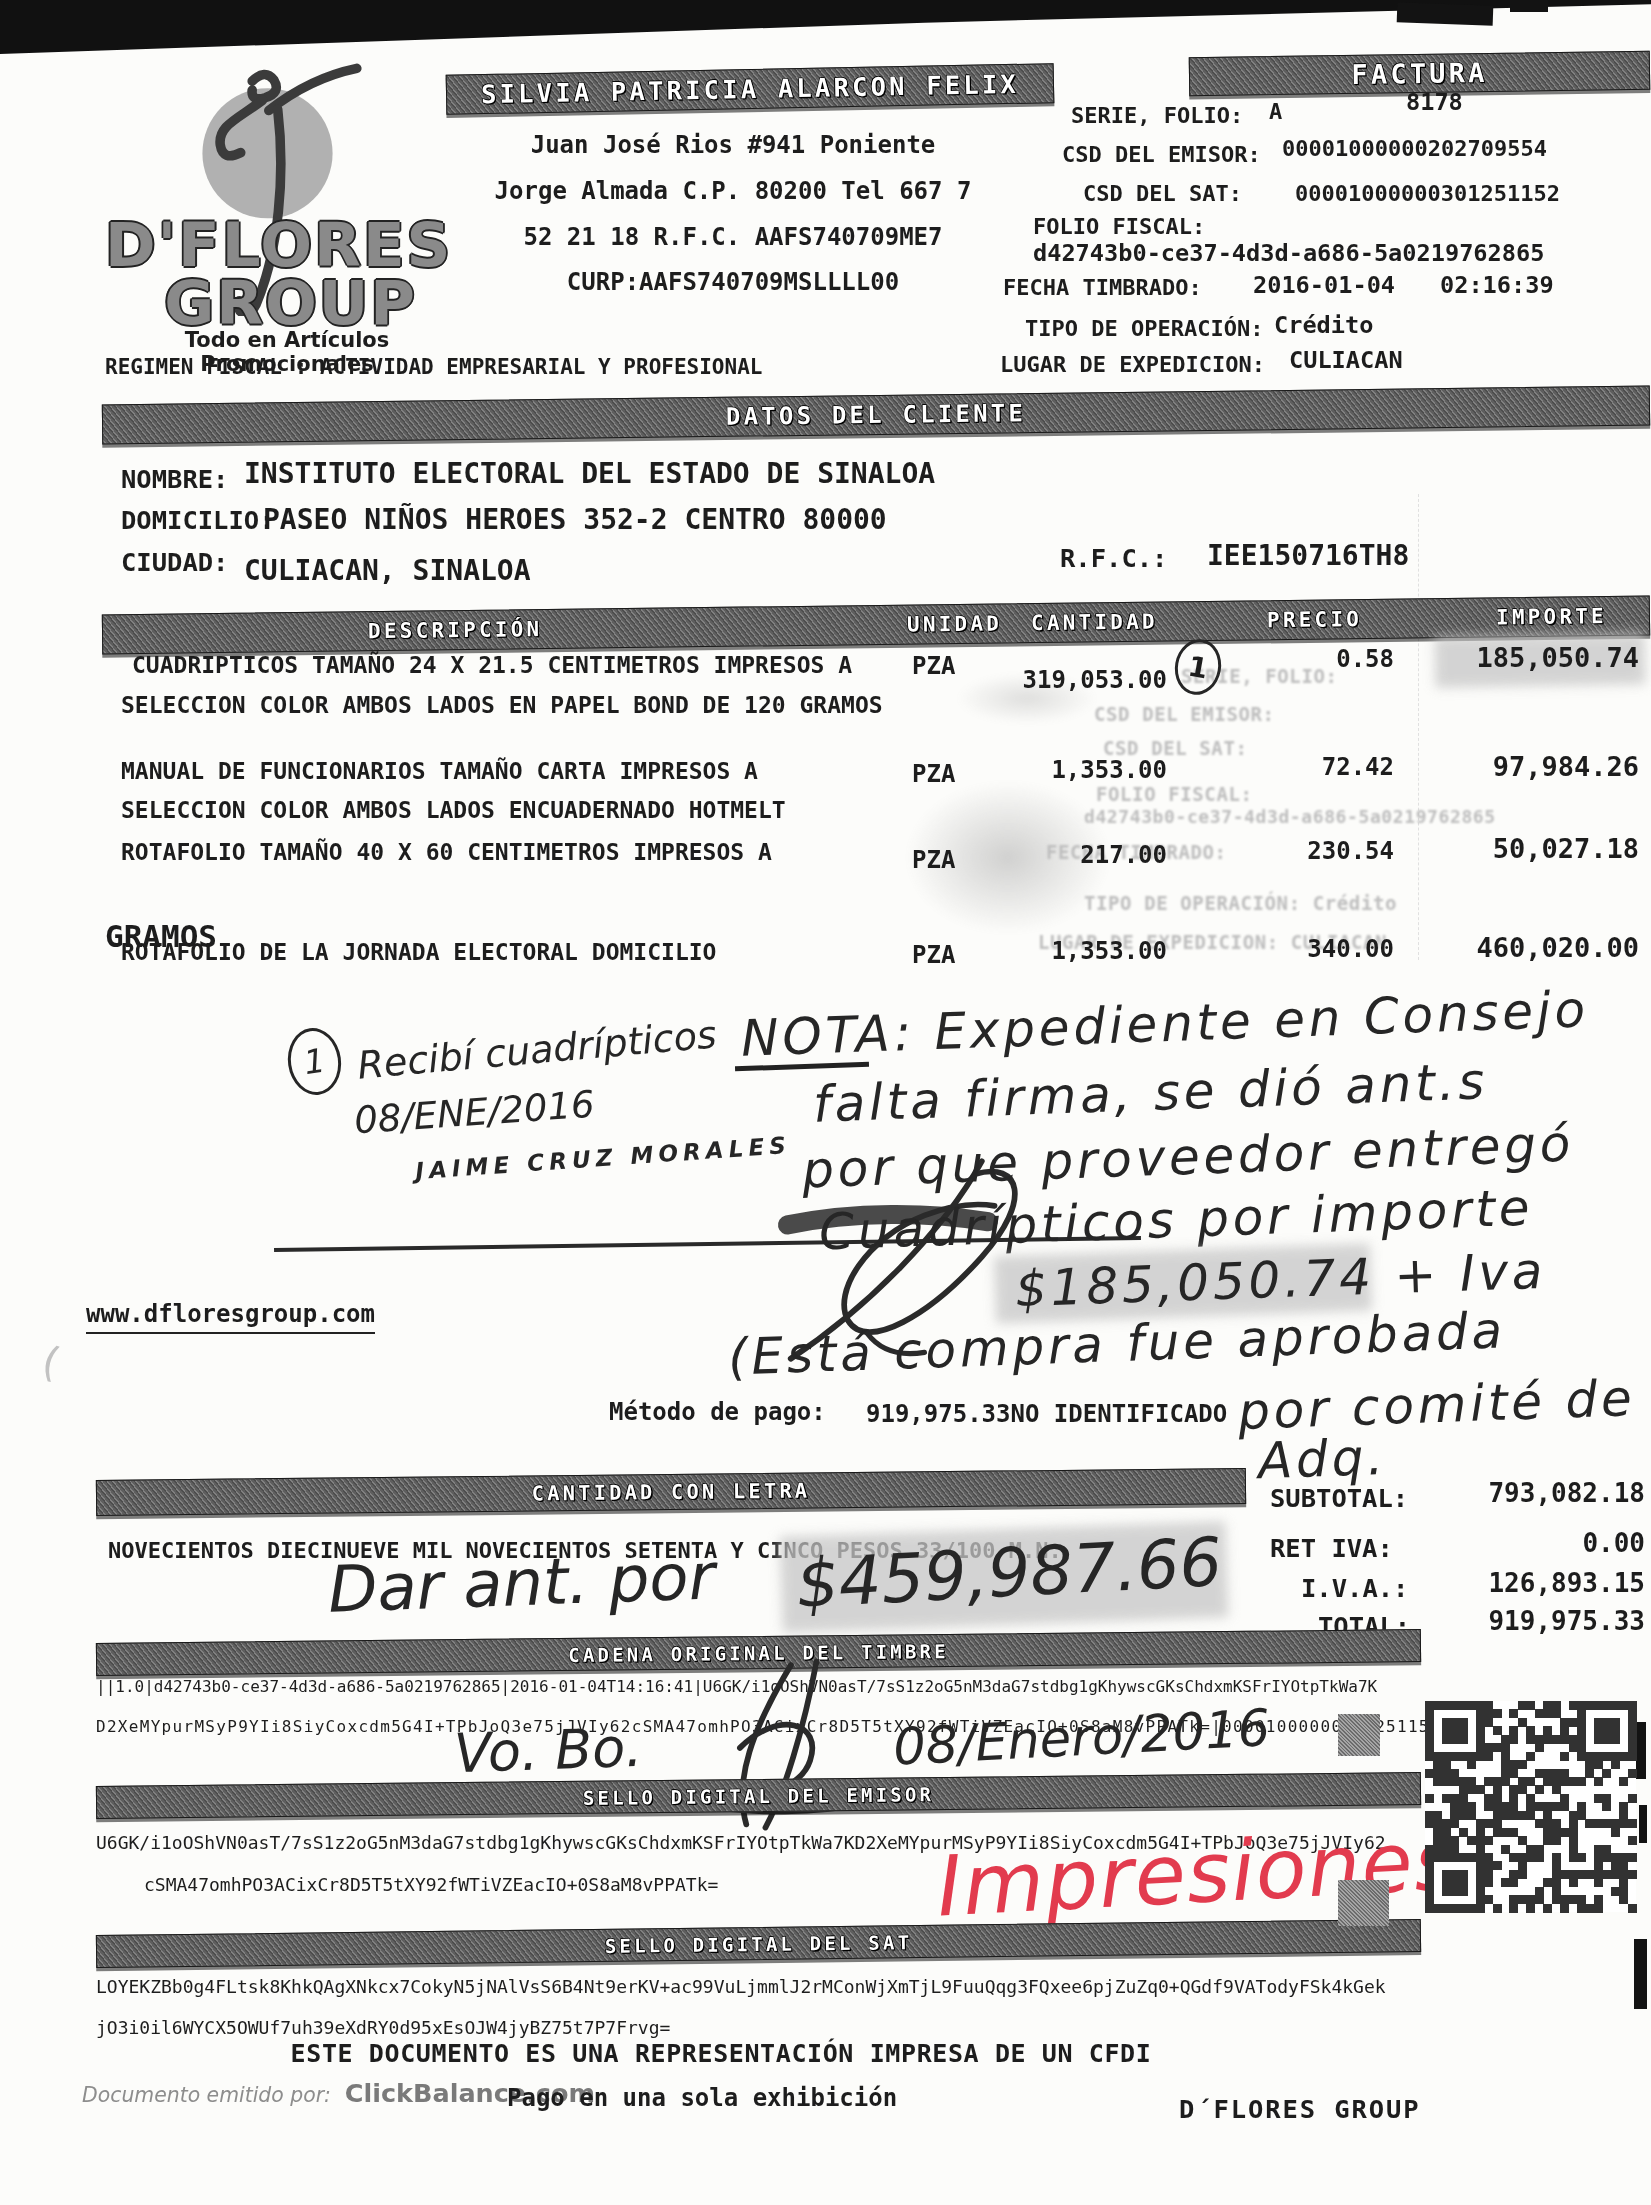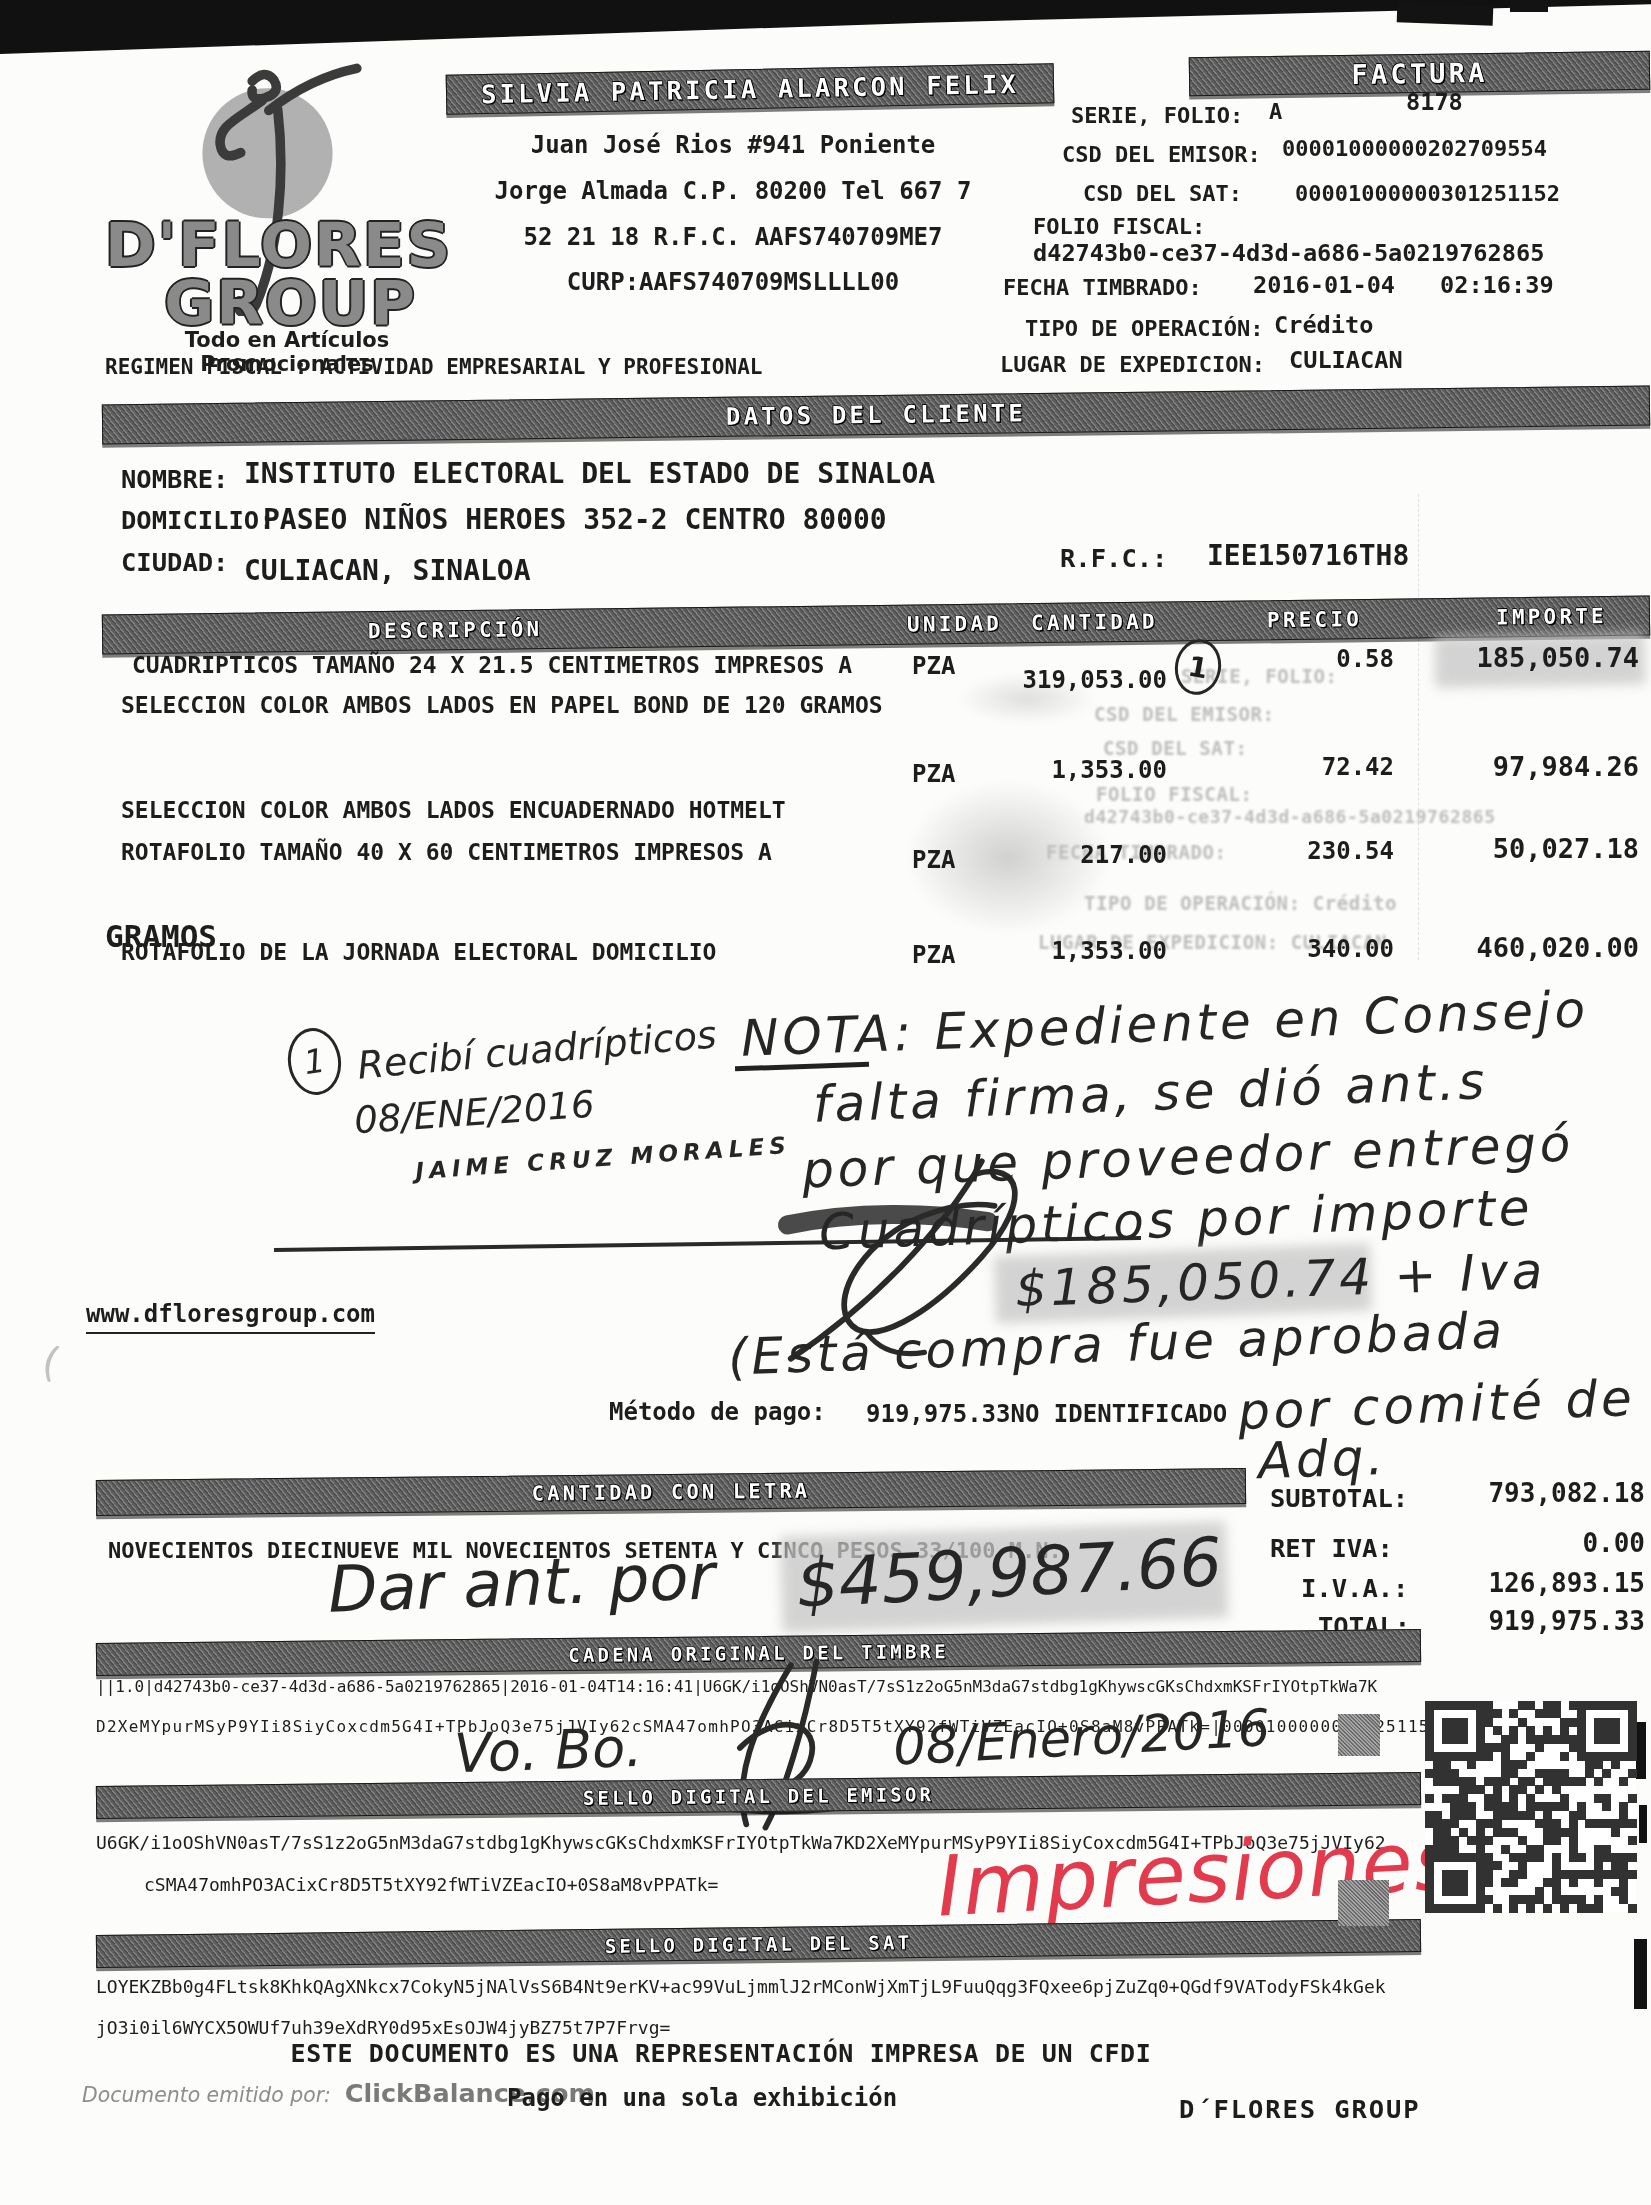--- a/index.html
+++ b/index.html
@@ -121,20 +121,21 @@
   <div class="lbl" style="left:121px;top:692px;font-size:23px;">SELECCION COLOR AMBOS LADOS EN PAPEL BOND DE 120 GRAMOS</div>
   <div class="lbl" style="left:912px;top:652px;font-size:24px;">PZA</div>
   <div class="num" style="left:995px;top:666px;width:172px;font-size:24px;">319,053.00</div>
   <div class="num" style="left:1231px;top:645px;width:163px;font-size:24px;">0.58</div>
   <div class="num" style="left:1448px;top:642px;width:191px;font-size:27px;">185,050.74</div>
   <div class="abs" style="left:1175px;top:639px;width:40px;height:50px;border:3.2px solid #262626;border-radius:50%;
               display:flex;align-items:center;justify-content:center;transform:rotate(10deg);">
     <span class="sans" style="font-size:28px;font-weight:700;">1</span>
   </div>
 
+  <div class="lbl" style="left:121px;top:758px;font-size:23px;">MANUAL DE FUNCIONARIOS TAMAÑO CARTA IMPRESOS A</div>
   <div class="lbl" style="left:121px;top:797px;font-size:23px;">SELECCION COLOR AMBOS LADOS ENCUADERNADO HOTMELT</div>
   <div class="lbl" style="left:912px;top:760px;font-size:24px;">PZA</div>
   <div class="num" style="left:995px;top:756px;width:172px;font-size:24px;">1,353.00</div>
   <div class="num" style="left:1231px;top:753px;width:163px;font-size:24px;">72.42</div>
   <div class="num" style="left:1448px;top:751px;width:191px;font-size:27px;">97,984.26</div>
 
   <div class="lbl" style="left:121px;top:839px;font-size:23px;">ROTAFOLIO TAMAÑO 40 X 60 CENTIMETROS IMPRESOS A</div>
   <div class="lbl" style="left:105px;top:918px;font-size:31px;">GRAMOS</div>
   <div class="lbl" style="left:912px;top:846px;font-size:24px;">PZA</div>
   <div class="num" style="left:995px;top:841px;width:172px;font-size:24px;">217.00</div>

